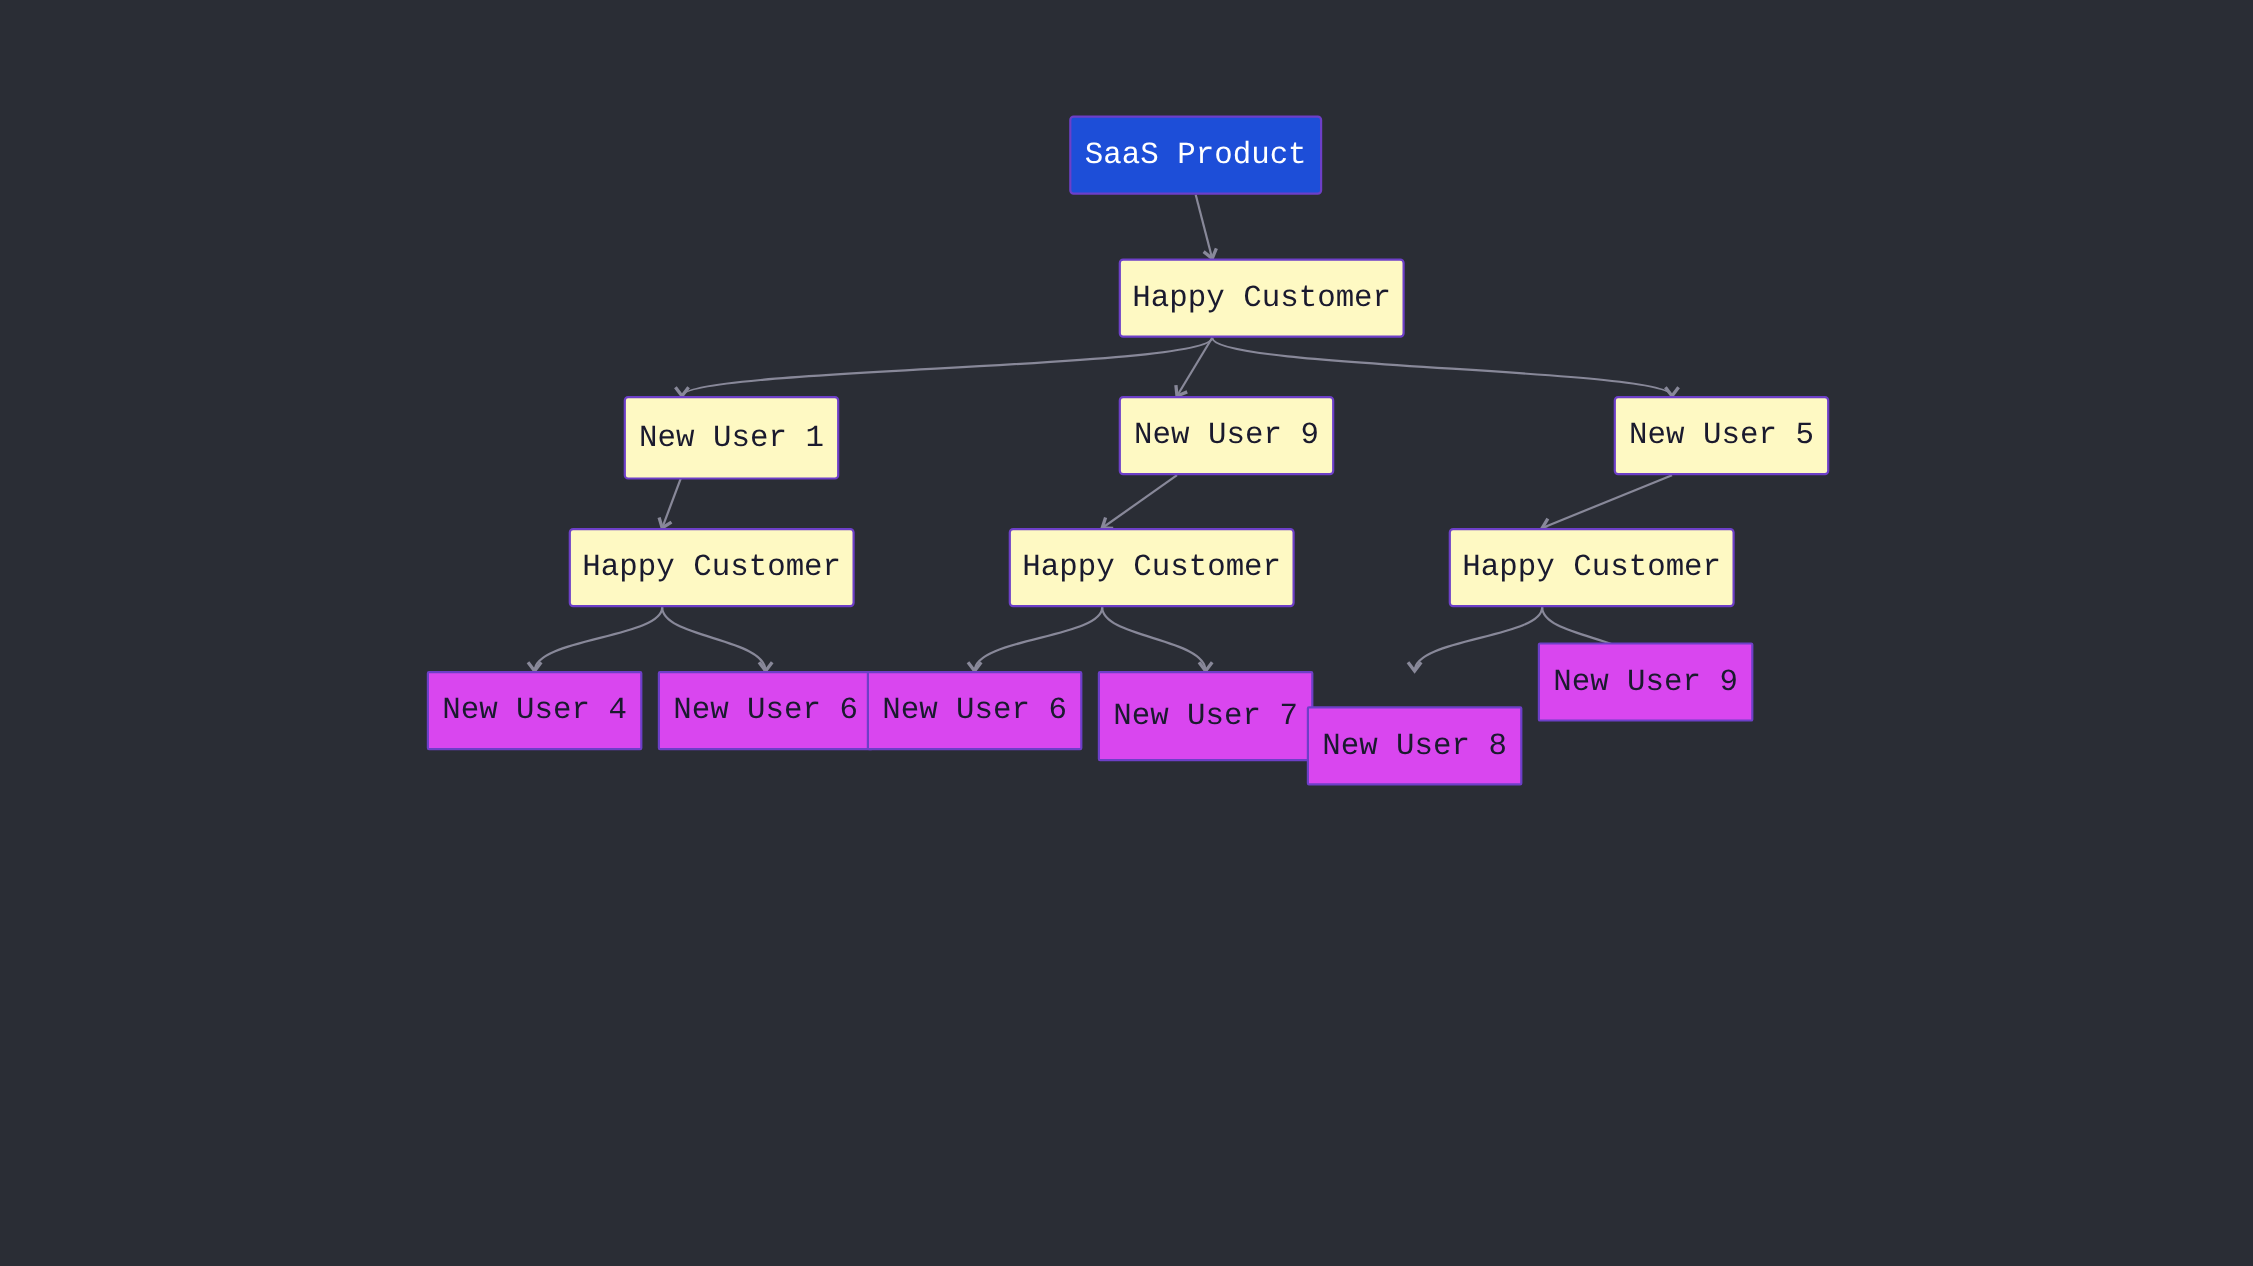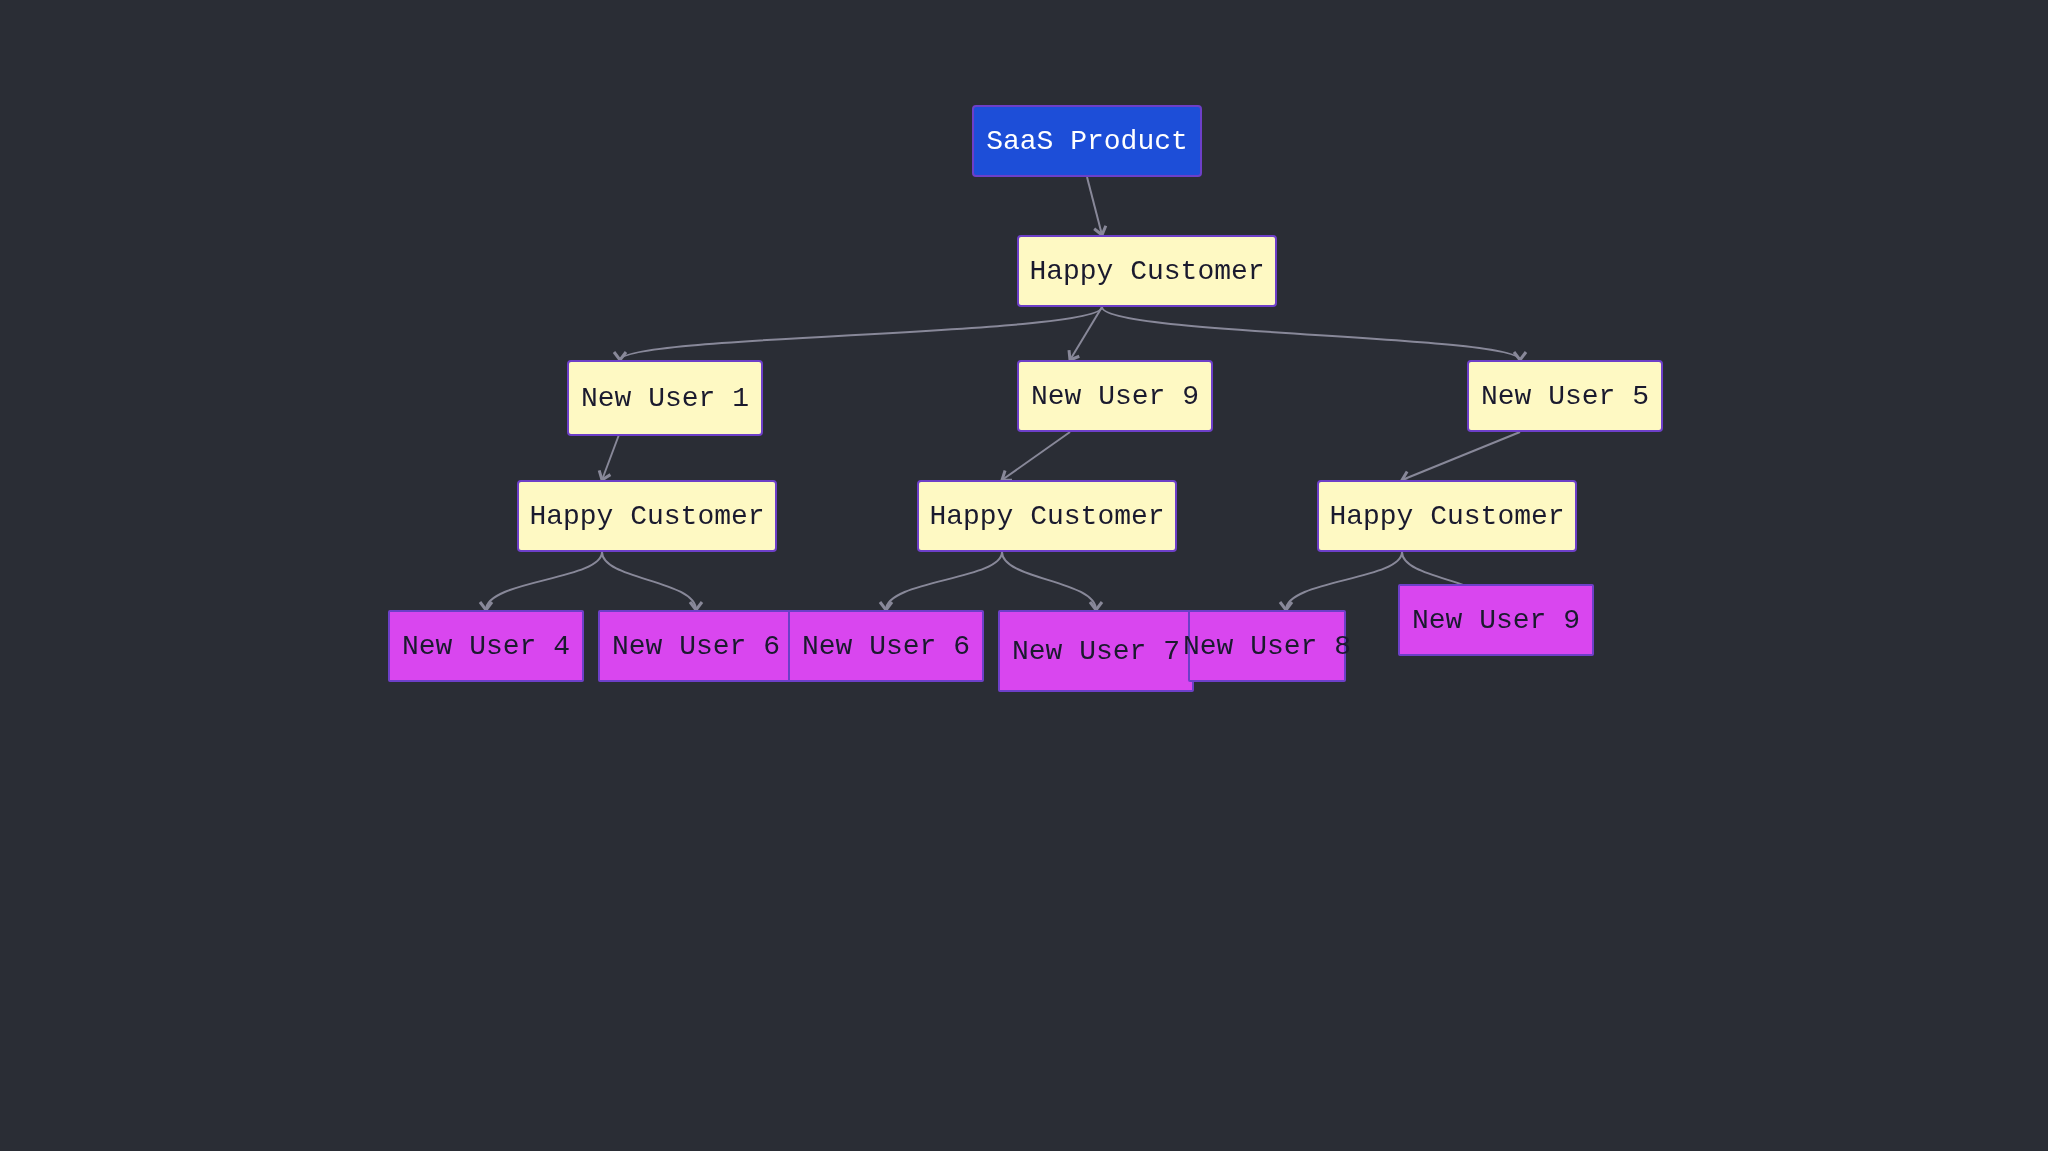--- a/index.html
+++ b/index.html
@@ -122,20 +122,20 @@
   </div>
   <div class="node node-leaf" style="left: 598px; top: 610px; width: 196px; height: 72px;">
     <span>New User 6</span>
   </div>
   <div class="node node-leaf" style="left: 788px; top: 610px; width: 196px; height: 72px;">
     <span>New User 6</span>
   </div>
   <div class="node node-leaf" style="left: 998px; top: 610px; width: 196px; height: 82px;">
     <span>New User 7</span>
   </div>
-  <div class="node node-leaf" style="left: 1188px; top: 610px; width: 158px; height: 72px;">
+  <div class="node node-leaf" style="left: 1188px; top: 642px; width: 196px; height: 72px;">
     <span>New User 8</span>
   </div>
   <div class="node node-leaf" style="left: 1398px; top: 584px; width: 196px; height: 72px;">
     <span>New User 9</span>
   </div>
 
 </div>
 
 </body></html>

